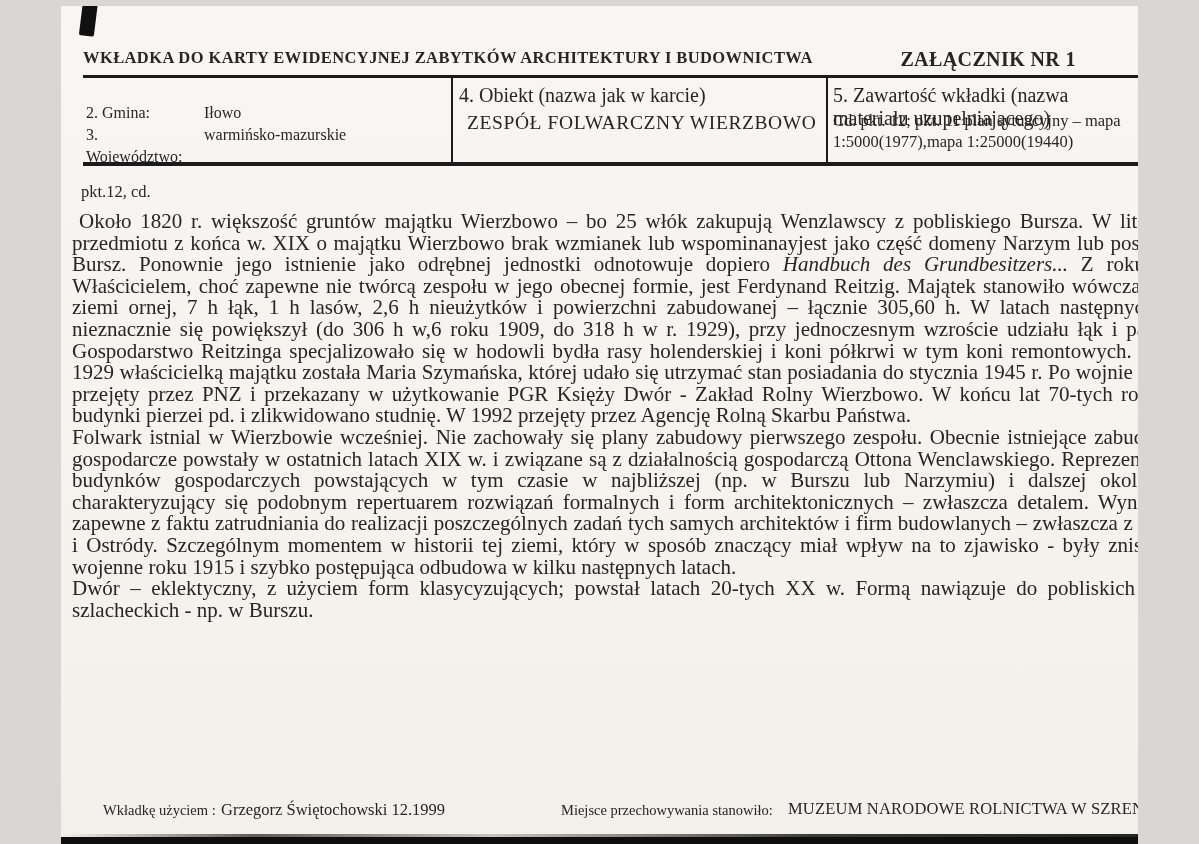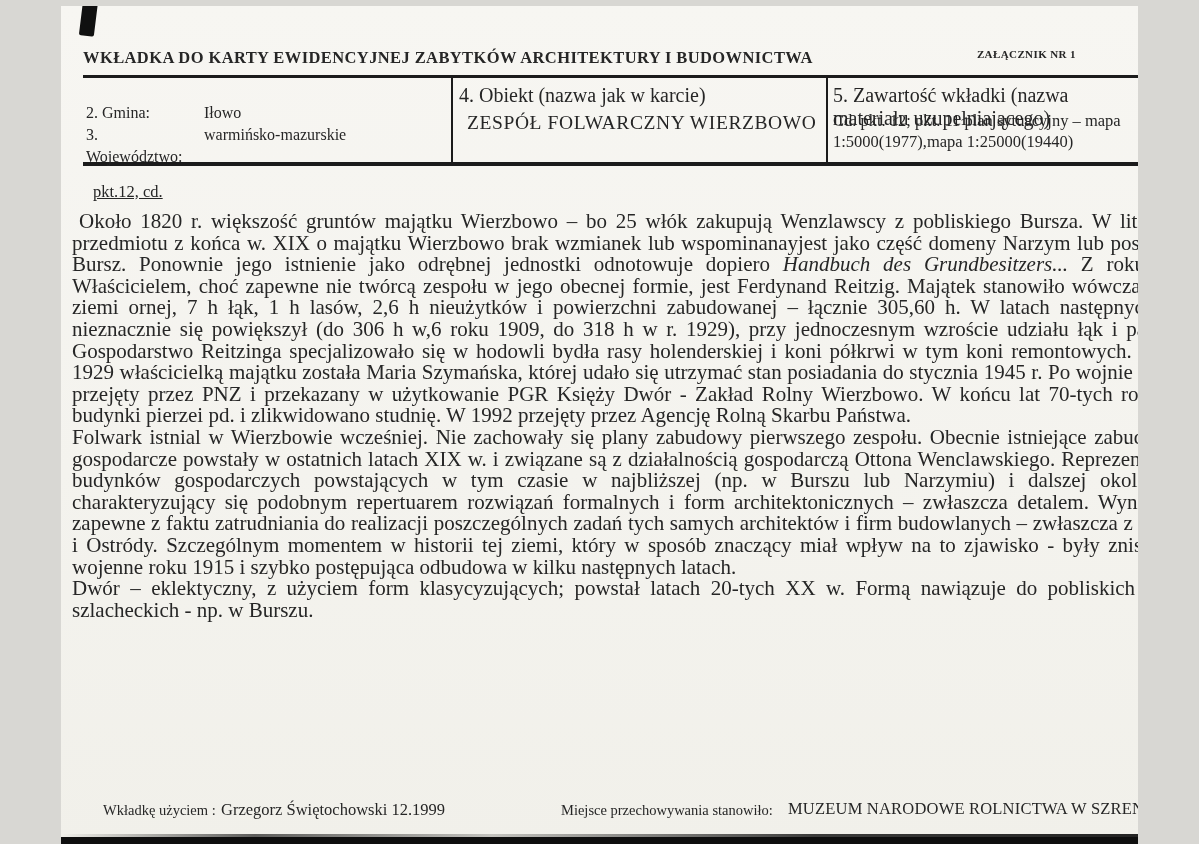--- a/index.html
+++ b/index.html
@@ -20,21 +20,21 @@
   .bottom-band::before{
     content:"";position:absolute;left:0;right:0;top:-3px;height:4px;
     background:linear-gradient(90deg,rgba(14,14,14,0) 0%,rgba(14,14,14,.65) 18%,rgba(14,14,14,.2) 40%,rgba(14,14,14,.8) 70%,rgba(14,14,14,.9) 100%);
   }
   
   .doc-title{
     position:absolute;left:22px;top:42px;font-size:16.5px;font-weight:bold;
     letter-spacing:.4px;white-space:nowrap;
   }
   .annex{
-    position:absolute;right:62px;top:42px;font-size:11px;font-weight:bold;
+    position:absolute;right:62px;top:42px;font-size:20px;font-weight:bold;
     letter-spacing:.4px;white-space:nowrap;
   }
   .rule-top{position:absolute;left:22px;top:69px;width:1118px;height:3px;background:#1b1b1b;}
   .rule-bottom{position:absolute;left:22px;top:156px;width:1118px;height:4px;background:#1b1b1b;}
   .vline{position:absolute;top:72px;width:2px;height:84px;background:#1b1b1b;}
   .vline.v1{left:390px;}
   .vline.v2{left:765px;}
   
   .fields{position:absolute;left:25px;top:96px;font-size:16px;}
   .field-row{display:flex;line-height:22px;}
@@ -44,21 +44,21 @@
   
   .cell-label{font-size:20px;}
   .obj-label{position:absolute;left:398px;top:78px;}
   .obj-value{
     position:absolute;left:406px;top:106px;font-size:19.5px;letter-spacing:.6px;
     white-space:nowrap;
   }
   .cont-label{position:absolute;left:772px;top:78px;}
   .cont-value{position:absolute;left:772px;top:104px;width:372px;font-size:16.5px;line-height:21px;}
   
-  .section-label{position:absolute;left:32px;top:176px;font-size:16.5px;text-decoration:underline;}
+  .section-label{position:absolute;left:20px;top:176px;font-size:16.5px;}
   .body-text{
     position:absolute;left:11px;top:205px;width:1133px;
     font-size:21px;line-height:21.6px;text-align:justify;
   }
   .body-text p{margin:0;}
   .body-text p.indent{text-indent:7px;}
   .italic{font-style:italic;}
   
   .footer{position:absolute;left:0;top:792px;width:1199px;font-size:14.5px;}
   .footer .author-label{position:absolute;left:42px;top:4px;}

